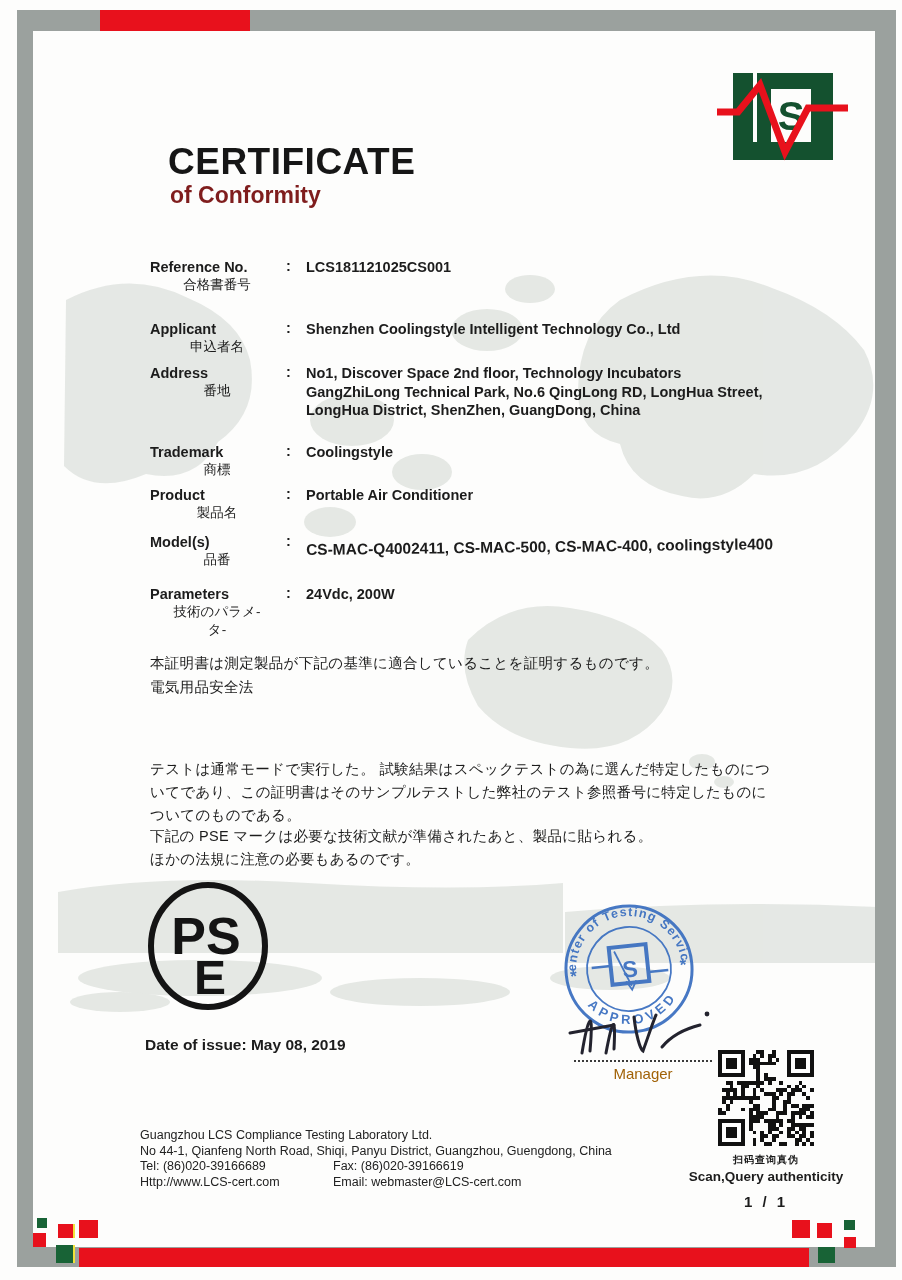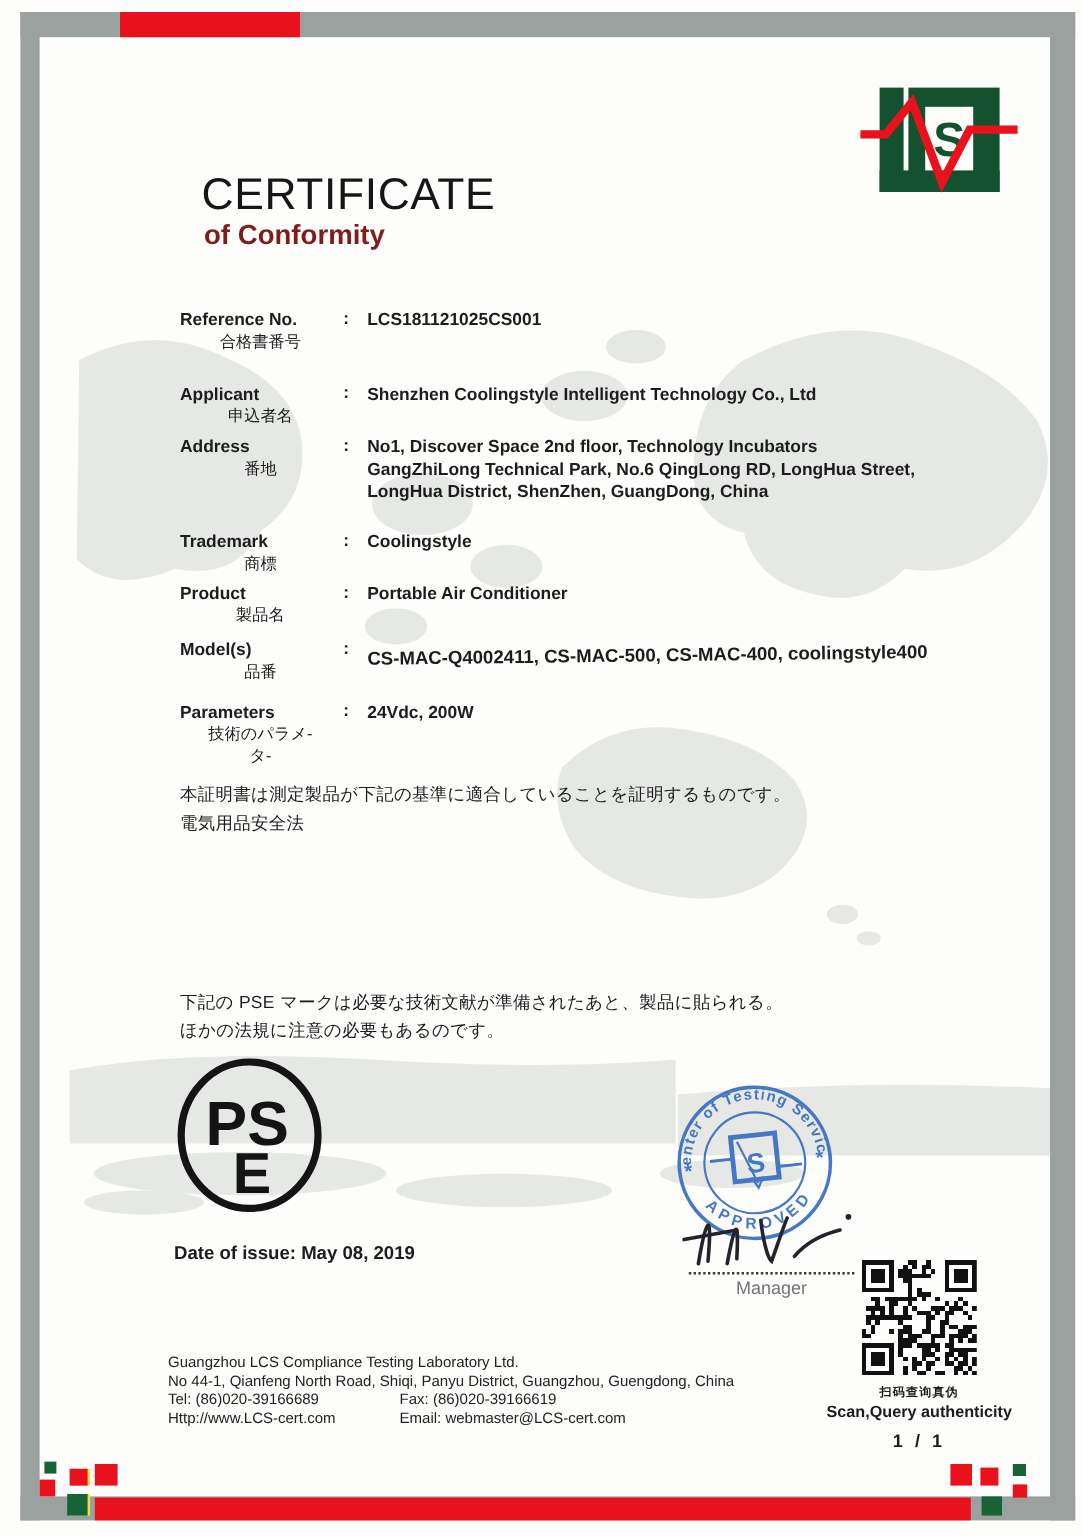--- a/index.html
+++ b/index.html
@@ -18,21 +18,21 @@
 
   .sq { position:absolute; }
   .red { background:#e8111c; }
   .green { background:#186336; }
   .yedge { box-shadow:2px 0 0 #f0e23a; }
 
   
   .logo { position:absolute; left:705px; top:55px; width:155px; height:112px; }
 
   
-  .title { position:absolute; left:168px; top:141px; font-size:37px; font-weight:400; letter-spacing:0.5px; color:#161616; }
+  .title { position:absolute; left:168px; top:141px; font-size:37px; font-weight:700; letter-spacing:0.5px; color:#161616; }
   .subtitle { position:absolute; left:170px; top:182px; font-size:23px; font-weight:700; color:#7f1d1d; }
 
   
   .row { position:absolute; left:0; width:902px; }
   .row-label { position:absolute; left:150px; width:134px; }
   .row-label .en { display:block; font-size:14.5px; font-weight:700; line-height:18px; }
   .row-label .jp { display:block; font-size:13.5px; font-weight:400; line-height:18px; white-space:pre-line;text-align:center; }
   .row-colon { position:absolute; left:286px; font-size:14.5px; font-weight:700; }
   .row-value { position:absolute; left:306px; width:560px; font-size:14.5px; font-weight:700; line-height:18.5px; white-space:pre-line; }
   .row-value.tilt { font-size:15.5px; transform:rotate(-0.7deg); transform-origin:left top; white-space:nowrap; }
@@ -43,21 +43,21 @@
 
   
   .pse { position:absolute; left:146px; top:880px; width:126px; height:132px; }
 
   
   .stamp { position:absolute; left:553px; top:893px; width:152px; height:152px; transform:rotate(-6deg); opacity:0.93; }
 
   
   .sig { position:absolute; left:568px; top:1003px; width:152px; height:58px; }
   .sig-line { position:absolute; left:574px; top:1060px; width:138px; border-bottom:2px dotted #3a3a3a; }
-  .manager { position:absolute; left:574px; top:1065px; width:138px; text-align:center; font-size:15px; color:#737373; }
+  .manager { position:absolute; left:574px; top:1065px; width:138px; text-align:center; font-size:15px; color:#a16207; }
 
   .date-line { position:absolute; left:145px; top:1036px; font-size:15.5px; font-weight:700; }
 
   
   .footer { position:absolute; left:140px; top:1128px; font-size:12.5px; line-height:15.5px; color:#222; }
   .footer .cols { display:flex; }
   .footer .c1 { width:193px; }
 
   
   .qrwrap { position:absolute; left:686px; top:1050px; width:160px; text-align:center; }
@@ -184,20 +184,23 @@
       <span class="en">Parameters</span>
       <span class="jp">技術のパラメ-
 タ-</span>
     </div>
     <div class="row-colon">:</div>
     <div class="row-value">24Vdc, 200W</div>
   </div>
 
   <div class="jpline" style="top:652px">本証明書は測定製品が下記の基準に適合していることを証明するものです。</div>
   <div class="jpline" style="top:676px">電気用品安全法</div>
+  <div class="jpline" style="top:758px">テストは通常モードで実行した。 試験結果はスペックテストの為に選んだ特定したものにつ
+いてであり、この証明書はそのサンプルテストした弊社のテスト参照番号に特定したものに
+ついてのものである。</div>
   <div class="jpline" style="top:825px">下記の PSE マークは必要な技術文献が準備されたあと、製品に貼られる。</div>
   <div class="jpline" style="top:848px">ほかの法規に注意の必要もあるのです。</div>
 
   <svg class="pse" viewBox="0 0 126 132">
     <ellipse cx="62" cy="66" rx="57" ry="61" fill="none" stroke="#141414" stroke-width="6"></ellipse>
     <text x="60" y="74" font-size="52" font-weight="700" fill="#141414" text-anchor="middle" font-family="Liberation Sans, sans-serif">PS</text>
     <text x="64" y="114" font-size="48" font-weight="700" fill="#141414" text-anchor="middle" font-family="Liberation Sans, sans-serif">E</text>
   </svg>
 
   <svg class="stamp" viewBox="0 0 152 152">

